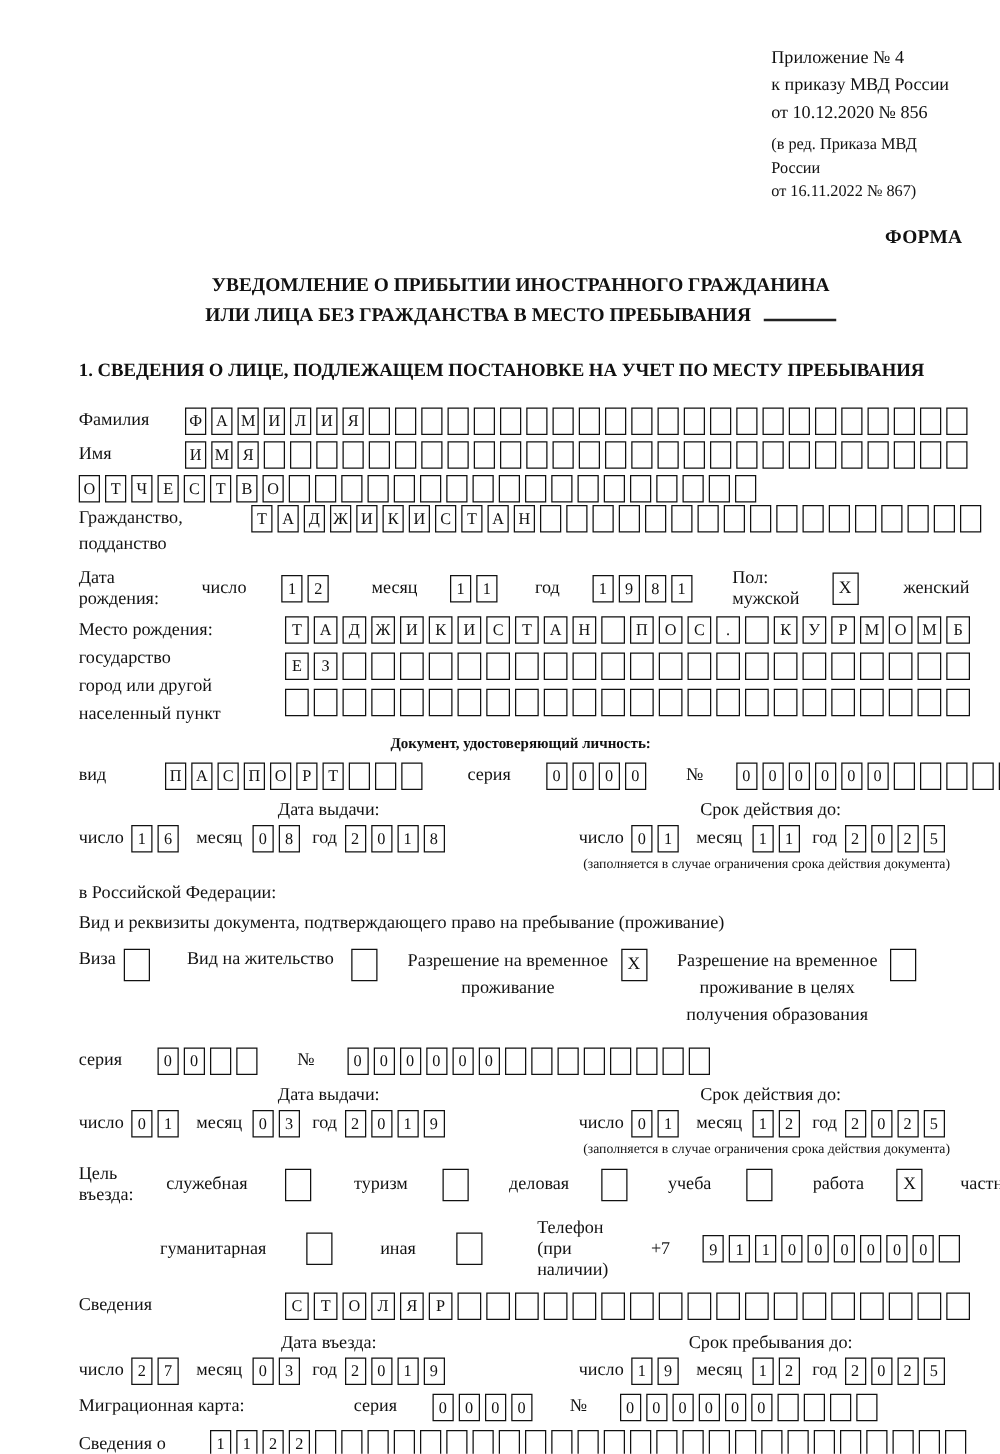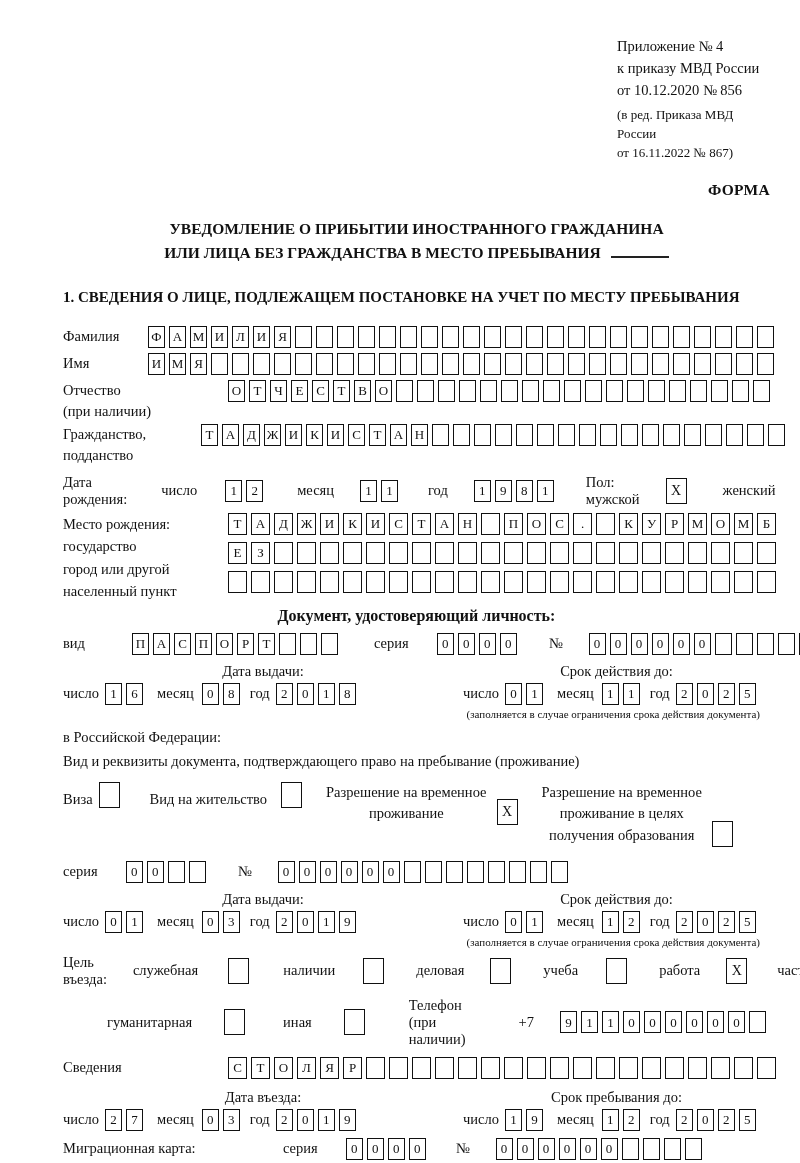--- a/index.html
+++ b/index.html
@@ -28,21 +28,21 @@
   .bold{font-weight:bold;}
   .center{text-align:center;}
   
   .dhead{display:flex;margin-bottom:3px;}
   .dhead .left{flex:0 0 400px;text-align:center;}
   .dhead .right{flex:1;text-align:center;}
   .dates{display:flex;align-items:center;margin-bottom:3px;}
   .dgroup{display:flex;align-items:center;}
   .note-right{text-align:right;margin-right:10px;margin-bottom:6px;}
   .permits{display:flex;align-items:flex-start;margin-top:8px;margin-bottom:14px;}
-  .permit-item{display:flex;align-items:flex-end;}
+  .permit-item{display:flex;align-items:flex-start;}
   .permit-text{text-align:center;line-height:1.5;}
   .gap6{margin-left:6px;}  .gap8{margin-left:8px;}  .gap10{margin-left:10px;}
   .gap12{margin-left:12px;} .gap14{margin-left:14px;} .gap20{margin-left:20px;} .gap26{margin-left:26px;}
 </style>
 </head>
 <body>
 
 <div class="page">
 
   <div class="annex">
@@ -131,24 +131,20 @@
           <span class="cell"></span>
           <span class="cell"></span>
           <span class="cell"></span>
           <span class="cell"></span>
           <span class="cell"></span>
           <span class="cell"></span>
         </span>
     </div>
 
     <div class="frow top" style="margin-bottom:2px">
-      <span class="lbl" style="width:145px;line-height:1.45">
-        <span>Отчество</span>
-        <span class="sub">(при наличии)</span>
-      </span>
       <span class="cells">
           <span class="cell">О</span>
           <span class="cell">Т</span>
           <span class="cell">Ч</span>
           <span class="cell">Е</span>
           <span class="cell">С</span>
           <span class="cell">Т</span>
           <span class="cell">В</span>
           <span class="cell">О</span>
           <span class="cell"></span>
@@ -320,21 +316,21 @@
             <span class="cell w"></span>
             <span class="cell w"></span>
             <span class="cell w"></span>
             <span class="cell w"></span>
             <span class="cell w"></span>
             <span class="cell w"></span>
           </span>
       </span>
     </div>
 
-    <div class="center bold" style="font-size:16px;margin:4px 0 8px">Документ, удостоверяющий личность:</div>
+    <div class="center bold" style="font-size:12px;margin:4px 0 8px">Документ, удостоверяющий личность:</div>
 
     <div class="frow" style="margin-bottom:8px">
       <span class="lbl" style="width:49px">вид</span>
       <span class="cells">
           <span class="cell">П</span>
           <span class="cell">А</span>
           <span class="cell">С</span>
           <span class="cell">П</span>
           <span class="cell">О</span>
           <span class="cell">Р</span>
@@ -523,21 +519,21 @@
       </span>
     </div>
     <div class="mini note-right">(заполняется в случае ограничения срока действия документа)</div>
 
     <div class="frow" style="margin-bottom:9px">
       <span>Цель въезда:</span>
       <span class="gap6">служебная</span>
       <span class="cells chkwrap gap10">
           <span class="cell"></span>
         </span>
-      <span class="gap10">наличии</span>
+      <span class="gap10">туризм</span>
       <span class="cells chkwrap gap8">
           <span class="cell"></span>
         </span>
       <span class="gap8">деловая</span>
       <span class="cells chkwrap gap6">
           <span class="cell"></span>
         </span>
       <span class="gap8">учеба</span>
       <span class="cells chkwrap gap8">
           <span class="cell"></span>
@@ -550,21 +546,21 @@
       <span class="cells chkwrap gap8">
           <span class="cell"></span>
         </span>
       <span class="gap8">транзит</span>
       <span class="cells chkwrap gap8">
           <span class="cell"></span>
         </span>
     </div>
 
     <div class="frow" style="margin-bottom:9px">
-      <span style="margin-left:44px">гуманитарная</span>
+      <span style="margin-left:65px">гуманитарная</span>
       <span class="cells chkwrap gap12">
           <span class="cell"></span>
         </span>
       <span class="gap14">иная</span>
       <span class="cells chkwrap gap12">
           <span class="cell"></span>
         </span>
       <span class="gap20">Телефон (при наличии)</span>
       <span class="gap14">+7</span>
       <span class="cells gap6">

